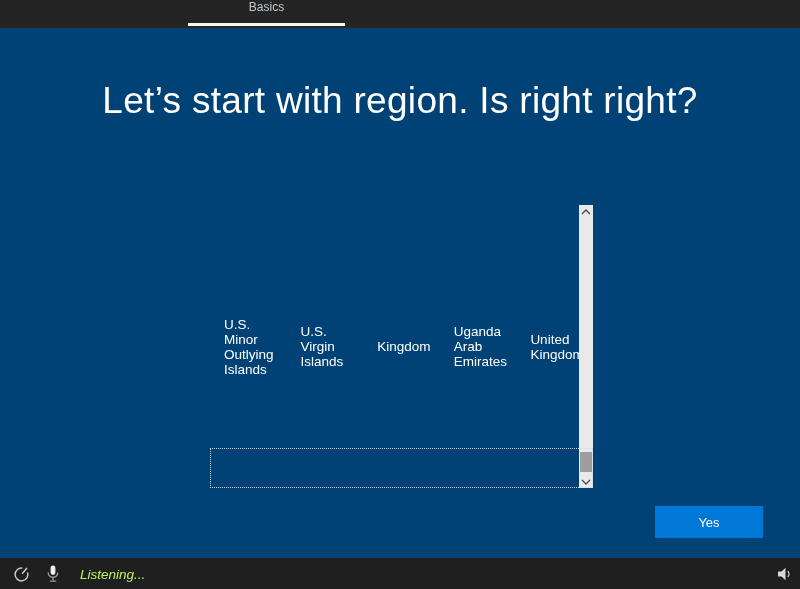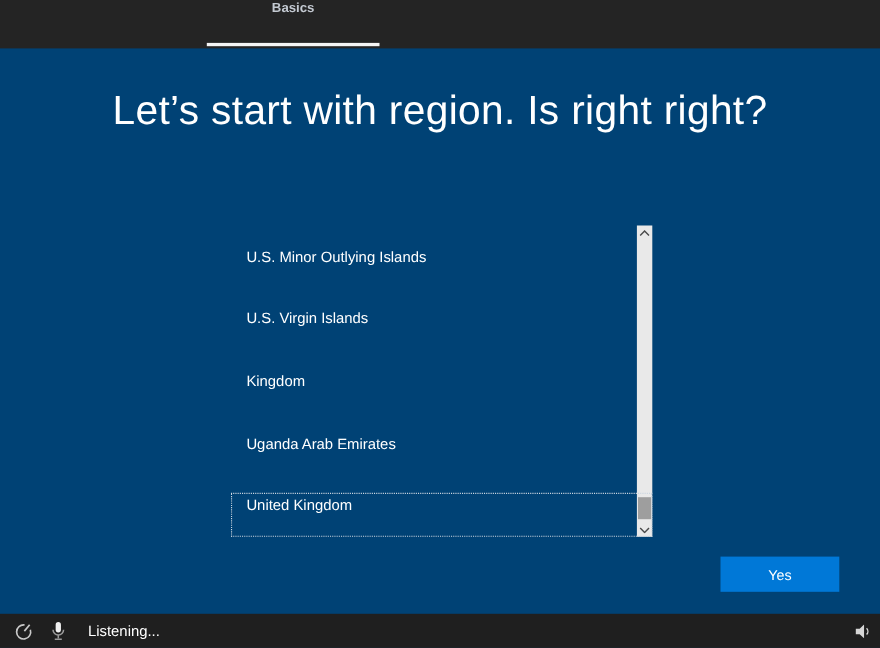--- a/index.html
+++ b/index.html
@@ -10,32 +10,32 @@
     --scrollbar-track:#e9e9e9;
     --scrollbar-thumb:#9e9e9e;
     --text-light:#ffffff;
   }
   *{box-sizing:border-box;margin:0;padding:0;}
   html,body{width:800px;height:589px;}
   body{font-family:"Liberation Sans","DejaVu Sans",sans-serif;}
   .screen{position:relative;width:800px;height:589px;overflow:hidden;background:var(--background-blue);}
 
   
-  .topbar{position:absolute;top:0;left:0;right:0;height:44px;background:var(--top-bar);font-weight:bold;}
+  .topbar{position:absolute;top:0;left:0;right:0;height:28px;background:var(--top-bar);}
   .tab{position:absolute;left:188px;top:0;width:157px;height:100%;text-align:center;}
   .tab-label{display:block;margin-top:0;font-size:12px;line-height:14px;color:#c3c9d1;}
   .tab-underline{position:absolute;left:0;right:0;bottom:2px;height:3px;background:#f5f5f5;}
 
   
   .title{position:absolute;top:80px;left:0;width:100%;text-align:center;
          font-size:37px;font-weight:300;color:var(--text-light);letter-spacing:.3px;}
 
   
   .listbox{position:absolute;left:210px;top:205px;width:383px;height:283px;}
-  .rows{position:absolute;inset:0;display:flex;flex-direction:column;z-index:1;}
+  .rows{position:absolute;inset:0;display:flex;flex-direction:row;z-index:1;}
   .row{flex:1 1 0;display:flex;align-items:center;padding-left:14px;
        font-size:13.5px;color:var(--text-light);cursor:default;}
   .row.selected{background:var(--accent-blue);}
   .focus-rect{position:absolute;left:0;right:0;bottom:0;height:calc(100%/7);
        border:1px dotted #ccd6e0;z-index:3;pointer-events:none;}
 
   
   .scrollbar{position:absolute;top:0;bottom:0;right:0;width:14px;background:var(--scrollbar-track);z-index:2;}
   .sb-btn{position:absolute;left:0;right:0;height:13px;display:flex;align-items:center;justify-content:center;}
   .sb-btn.up{top:0;}
@@ -46,21 +46,21 @@
   .yes-btn{position:absolute;left:655px;top:506px;width:108px;height:32px;
        background:var(--accent-blue);color:var(--text-light);border:none;
        font-size:13px;font-family:inherit;cursor:pointer;}
 
   
   .bottombar{position:absolute;left:0;right:0;bottom:0;height:31px;background:var(--bottom-bar);}
   .bb-icon{position:absolute;top:50%;transform:translateY(-50%);display:flex;align-items:center;}
   .power{left:12px;}
   .mic{left:45px;}
   .status{position:absolute;left:80px;top:50%;transform:translateY(-50%);
-       color:#ffffff;font-size:13.5px;}
+       color:#bef264;font-size:13.5px;font-style:italic;}
   .speaker{right:6px;}
 </style>
 </head>
 <body>
 
 <div class="screen">
 
   <header class="topbar">
     <div class="tab">
       <span class="tab-label">Basics</span>

